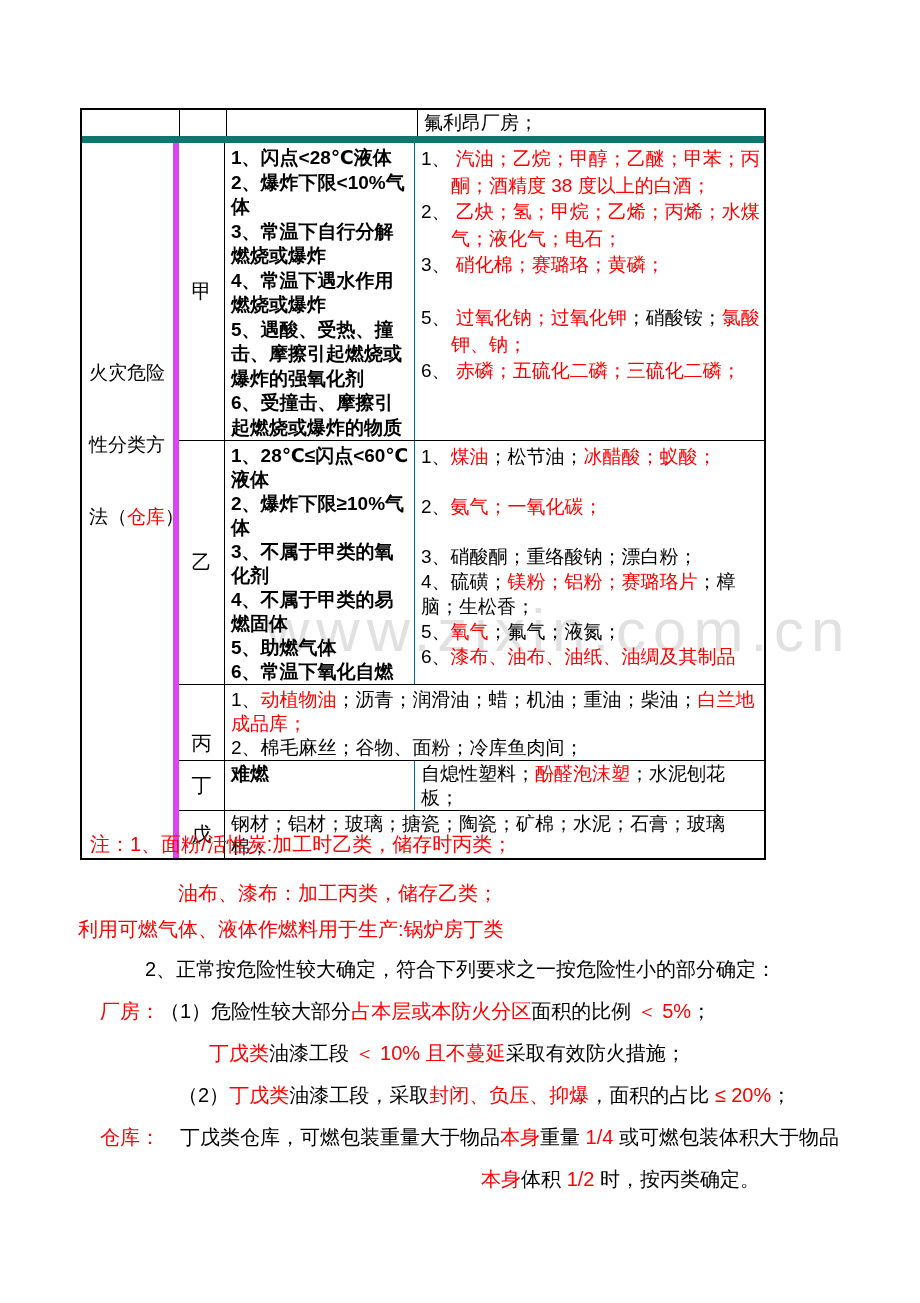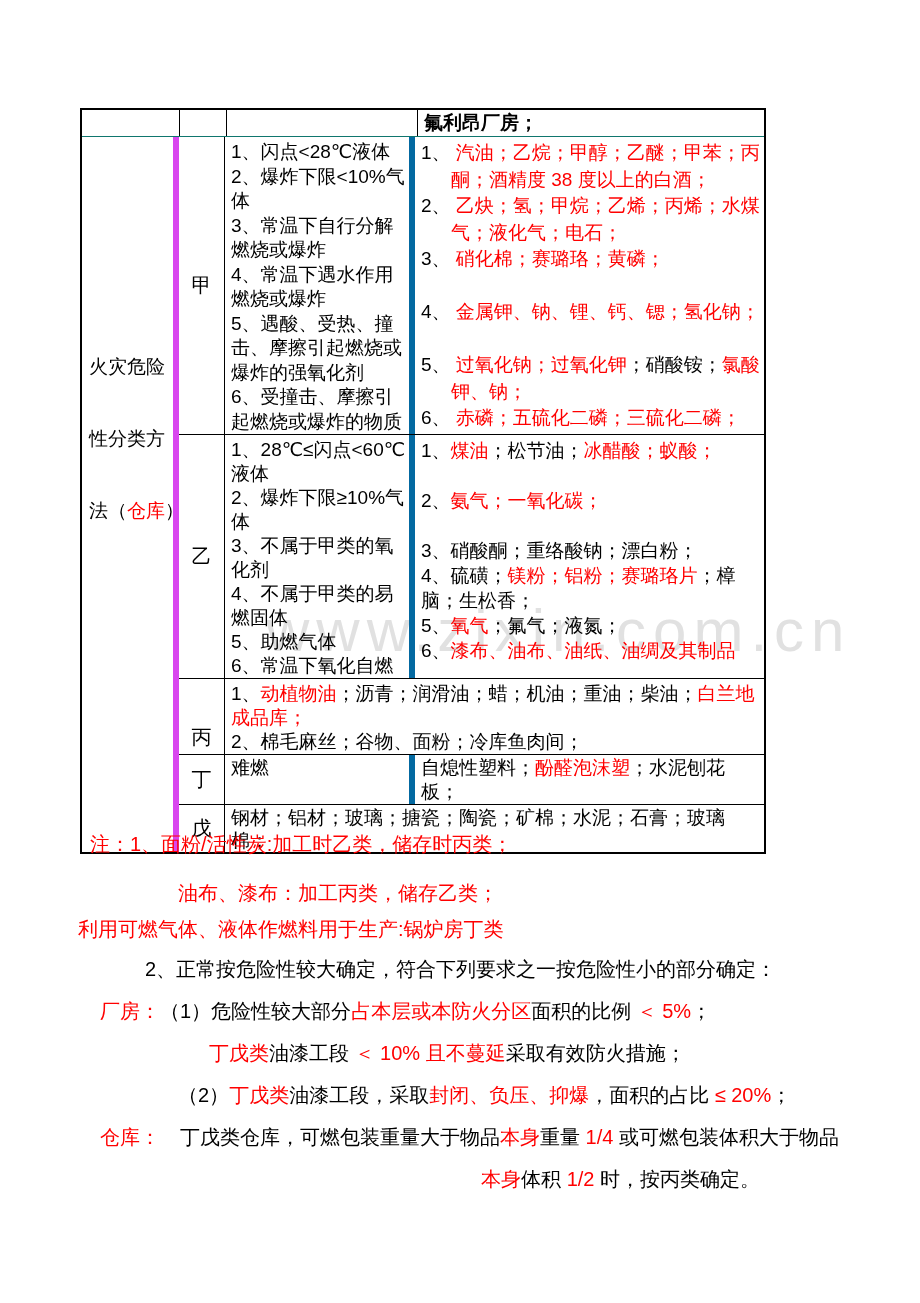--- a/index.html
+++ b/index.html
@@ -13,39 +13,39 @@
   .watermark{
     position:absolute;left:266px;top:596px;z-index:0;
     font-size:60px;letter-spacing:7px;color:#c9c9c9;opacity:.55;
     white-space:nowrap;
   }
   
   .tbl{
     position:absolute;left:80px;top:108px;width:686px;z-index:1;
     border:2px solid #000;box-sizing:border-box;font-size:19px;
   }
-  .trow0{display:flex;height:26px;border-bottom:1px solid #0f766e;font-weight:bold;}
+  .trow0{display:flex;height:26px;border-bottom:7px solid #0f766e;}
   .trow0 .c1{width:97px;border-right:1px solid #000;}
   .trow0 .c2{width:46px;border-right:1px solid #000;}
   .trow0 .c3{width:190px;border-right:1px solid #000;}
   .trow0 .c4{flex:1;padding:1px 4px 0 6px;line-height:24px;}
   .main{display:flex;}
   .label-cell{
     width:97px;border-right:6px solid #d946ef;box-sizing:border-box;
     padding:218px 0 0 7px;
   }
   .lbl-line{height:24px;line-height:24px;margin-bottom:48px;white-space:nowrap;}
   .rrows{flex:1;display:flex;flex-direction:column;}
   .rrow{display:flex;border-bottom:1px solid #000;}
   .rrow:last-child{border-bottom:none;}
   .cat{
     width:46px;border-right:1px solid #000;box-sizing:border-box;
     display:flex;align-items:center;justify-content:center;font-size:20px;
   }
-  .crit{width:190px;border-right:6px solid #0369a1;box-sizing:border-box;padding:3px 2px 0 6px;}
+  .crit{width:190px;border-right:1px solid #0369a1;box-sizing:border-box;padding:3px 2px 0 6px;font-weight:bold;}
   .exa{flex:1;padding:3px 4px 0 6px;}
   .item{white-space:normal;}
   .item.hang{padding-left:30px;text-indent:-30px;}
   .item.gap{margin-top:var(--gap,25px);}
   .row-jia{min-height:293px;}
   .row-jia .crit{line-height:24.5px;}
   .row-jia .exa{line-height:26.5px;--gap:26.5px;}
   .row-yi{min-height:242px;}
   .row-yi .crit{line-height:24px;}
   .row-yi .exa{line-height:25px;--gap:25px;}
@@ -99,21 +99,20 @@
             <div class="item"><span>2、爆炸下限&lt;10%气体</span></div>
             <div class="item"><span>3、常温下自行分解燃烧或爆炸</span></div>
             <div class="item"><span>4、常温下遇水作用燃烧或爆炸</span></div>
             <div class="item"><span>5、遇酸、受热、撞击、摩擦引起燃烧或爆炸的强氧化剂</span></div>
             <div class="item"><span>6、受撞击、摩擦引起燃烧或爆炸的物质</span></div>
           </div>
         <div class="exa">
             <div class="item hang"><span>1、 </span><span class="red">汽油；乙烷；甲醇；乙醚；甲苯；丙酮；酒精度 38 度以上的白酒；</span></div>
             <div class="item hang"><span>2、 </span><span class="red">乙炔；氢；甲烷；乙烯；丙烯；水煤气；液化气；电石；</span></div>
             <div class="item hang"><span>3、 </span><span class="red">硝化棉；赛璐珞；黄磷；</span></div>
-            <div class="item hang gap"><span>4、 </span><span class="red">金属钾、钠、锂、钙、锶；氢化钠；</span></div>
             <div class="item hang gap"><span>5、 </span><span class="red">过氧化钠；过氧化钾</span><span>；硝酸铵；</span><span class="red">氯酸钾、钠；</span></div>
             <div class="item hang"><span>6、 </span><span class="red">赤磷；五硫化二磷；三硫化二磷；</span></div>
           </div>
       </div>
       <div class="rrow row-yi">
         <div class="cat">乙</div>
         <div class="crit">
             <div class="item"><span>1、28℃≤闪点&lt;60℃液体</span></div>
             <div class="item"><span>2、爆炸下限≥10%气体</span></div>
             <div class="item"><span>3、不属于甲类的氧化剂</span></div>

